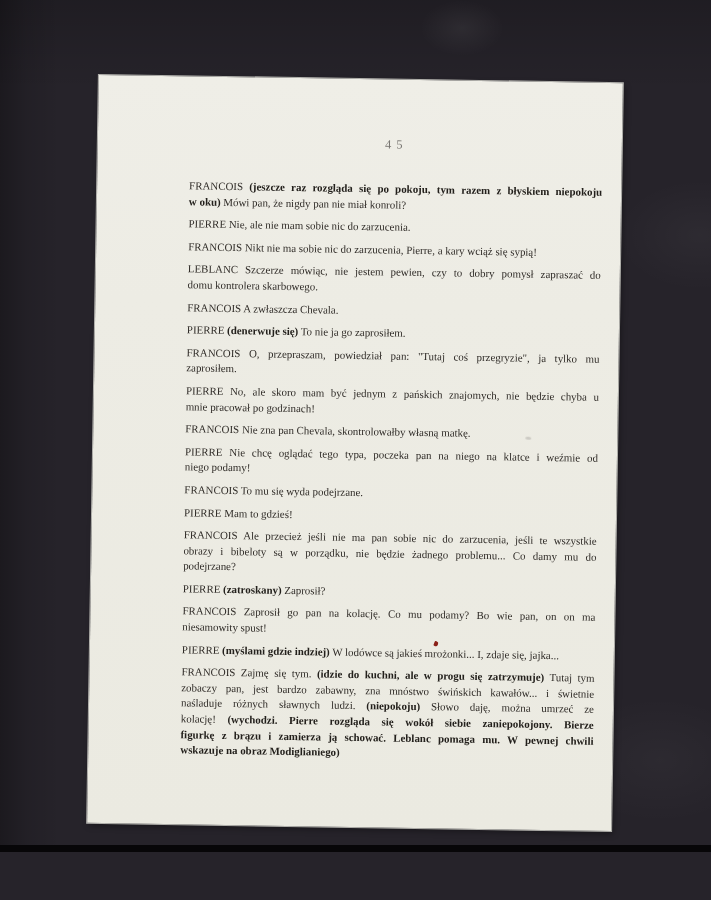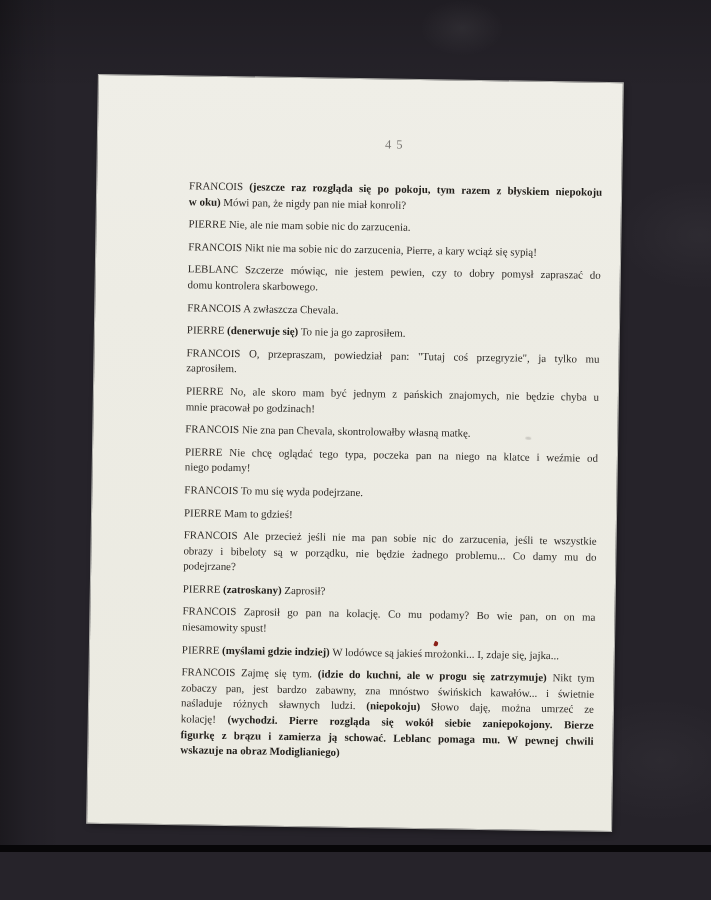--- a/index.html
+++ b/index.html
@@ -122,21 +122,21 @@
           <div class="line"><span>PIERRE </span><span class="b">(zatroskany)</span><span> Zaprosił?</span></div>
         </div>
         <div class="para">
           <div class="line j"><span>FRANCOIS Zaprosił go pan na kolację. Co mu podamy? Bo wie pan, on on ma</span></div>
           <div class="line"><span>niesamowity spust!</span></div>
         </div>
         <div class="para">
           <div class="line"><span>PIERRE </span><span class="b">(myślami gdzie indziej)</span><span> W lodówce są jakieś mrożonki... I, zdaje się, jajka...</span></div>
         </div>
         <div class="para">
-          <div class="line j"><span>FRANCOIS Zajmę się tym. </span><span class="b">(idzie do kuchni, ale w progu się zatrzymuje)</span><span> Nikt tym</span></div>
+          <div class="line j"><span>FRANCOIS Zajmę się tym. </span><span class="b">(idzie do kuchni, ale w progu się zatrzymuje)</span><span> Tutaj tym</span></div>
           <div class="line j"><span>zobaczy pan, jest bardzo zabawny, zna mnóstwo świńskich kawałów... i świetnie</span></div>
           <div class="line j"><span>naśladuje różnych sławnych ludzi. </span><span class="b">(niepokoju)</span><span> Słowo daję, można umrzeć ze</span></div>
           <div class="line j"><span>kolację! </span><span class="b">(wychodzi. Pierre rozgląda się wokół siebie zaniepokojony. Bierze</span></div>
           <div class="line j"><span class="b">figurkę z brązu i zamierza ją schować. Leblanc pomaga mu. W pewnej chwili</span></div>
           <div class="line"><span class="b">wskazuje na obraz Modiglianiego)</span></div>
         </div>
       </div>
     <div class="red-mark"></div>
     <div class="gray-speck"></div>
   </div>

